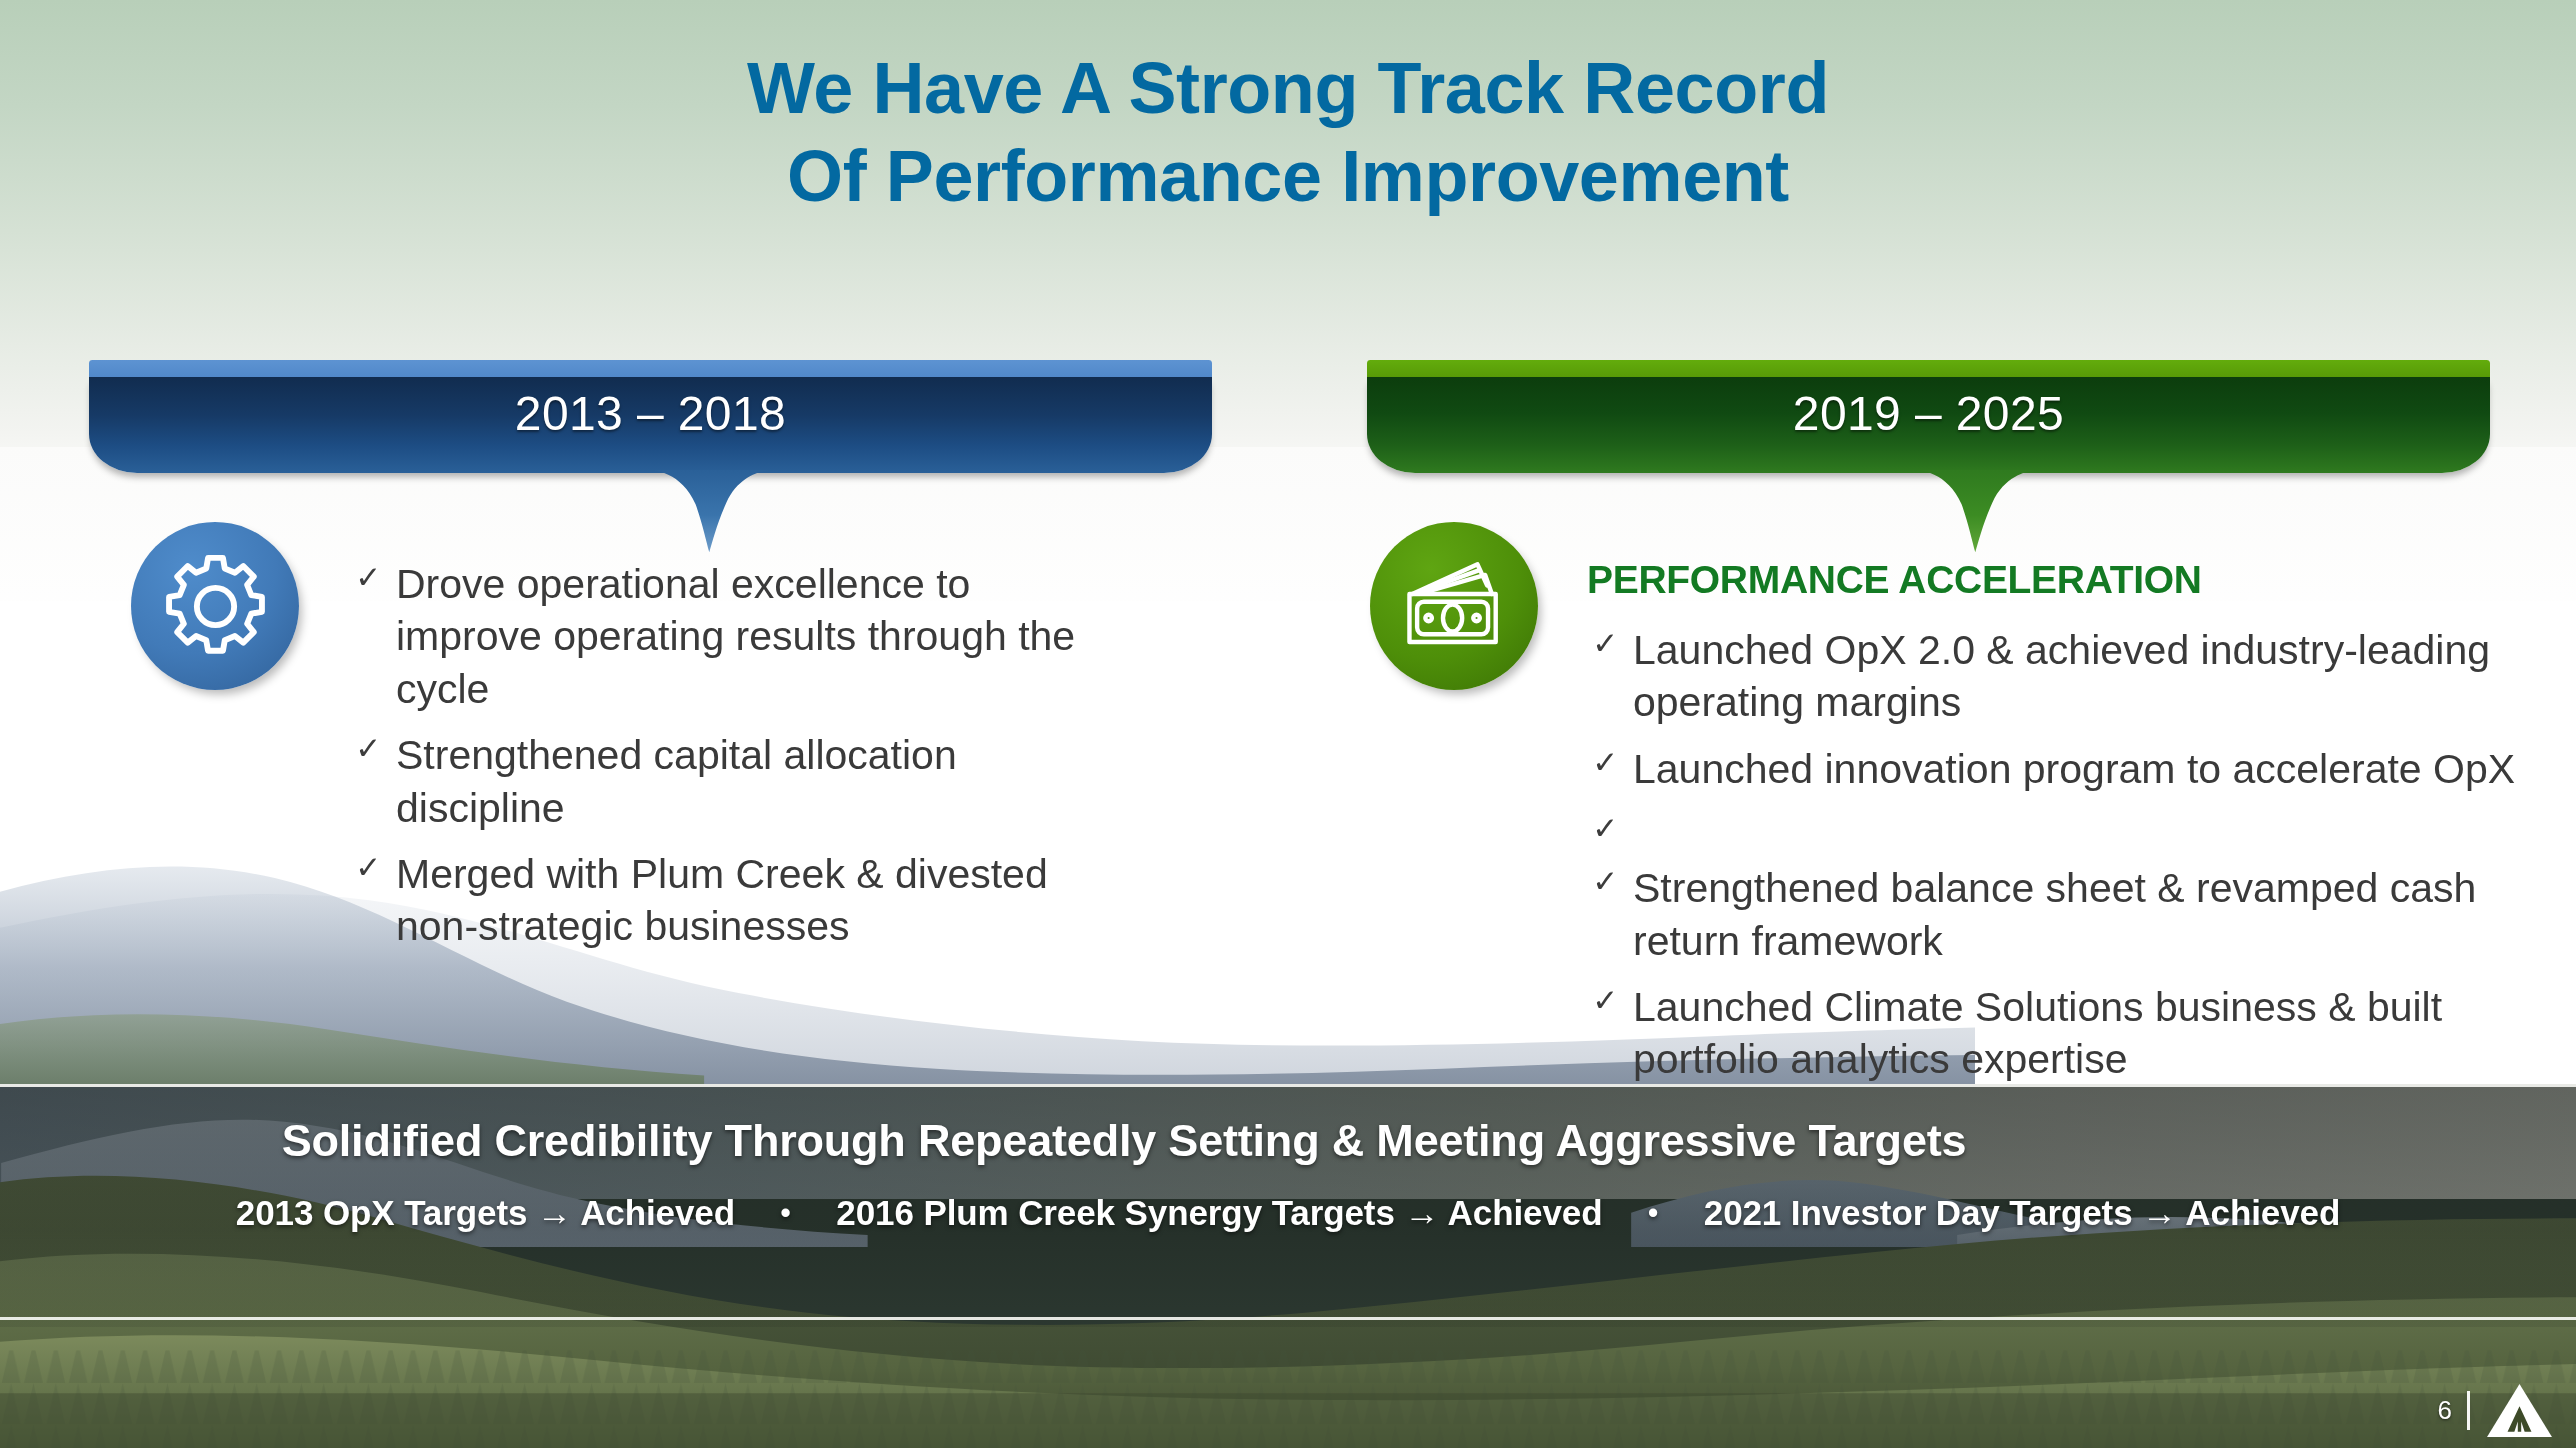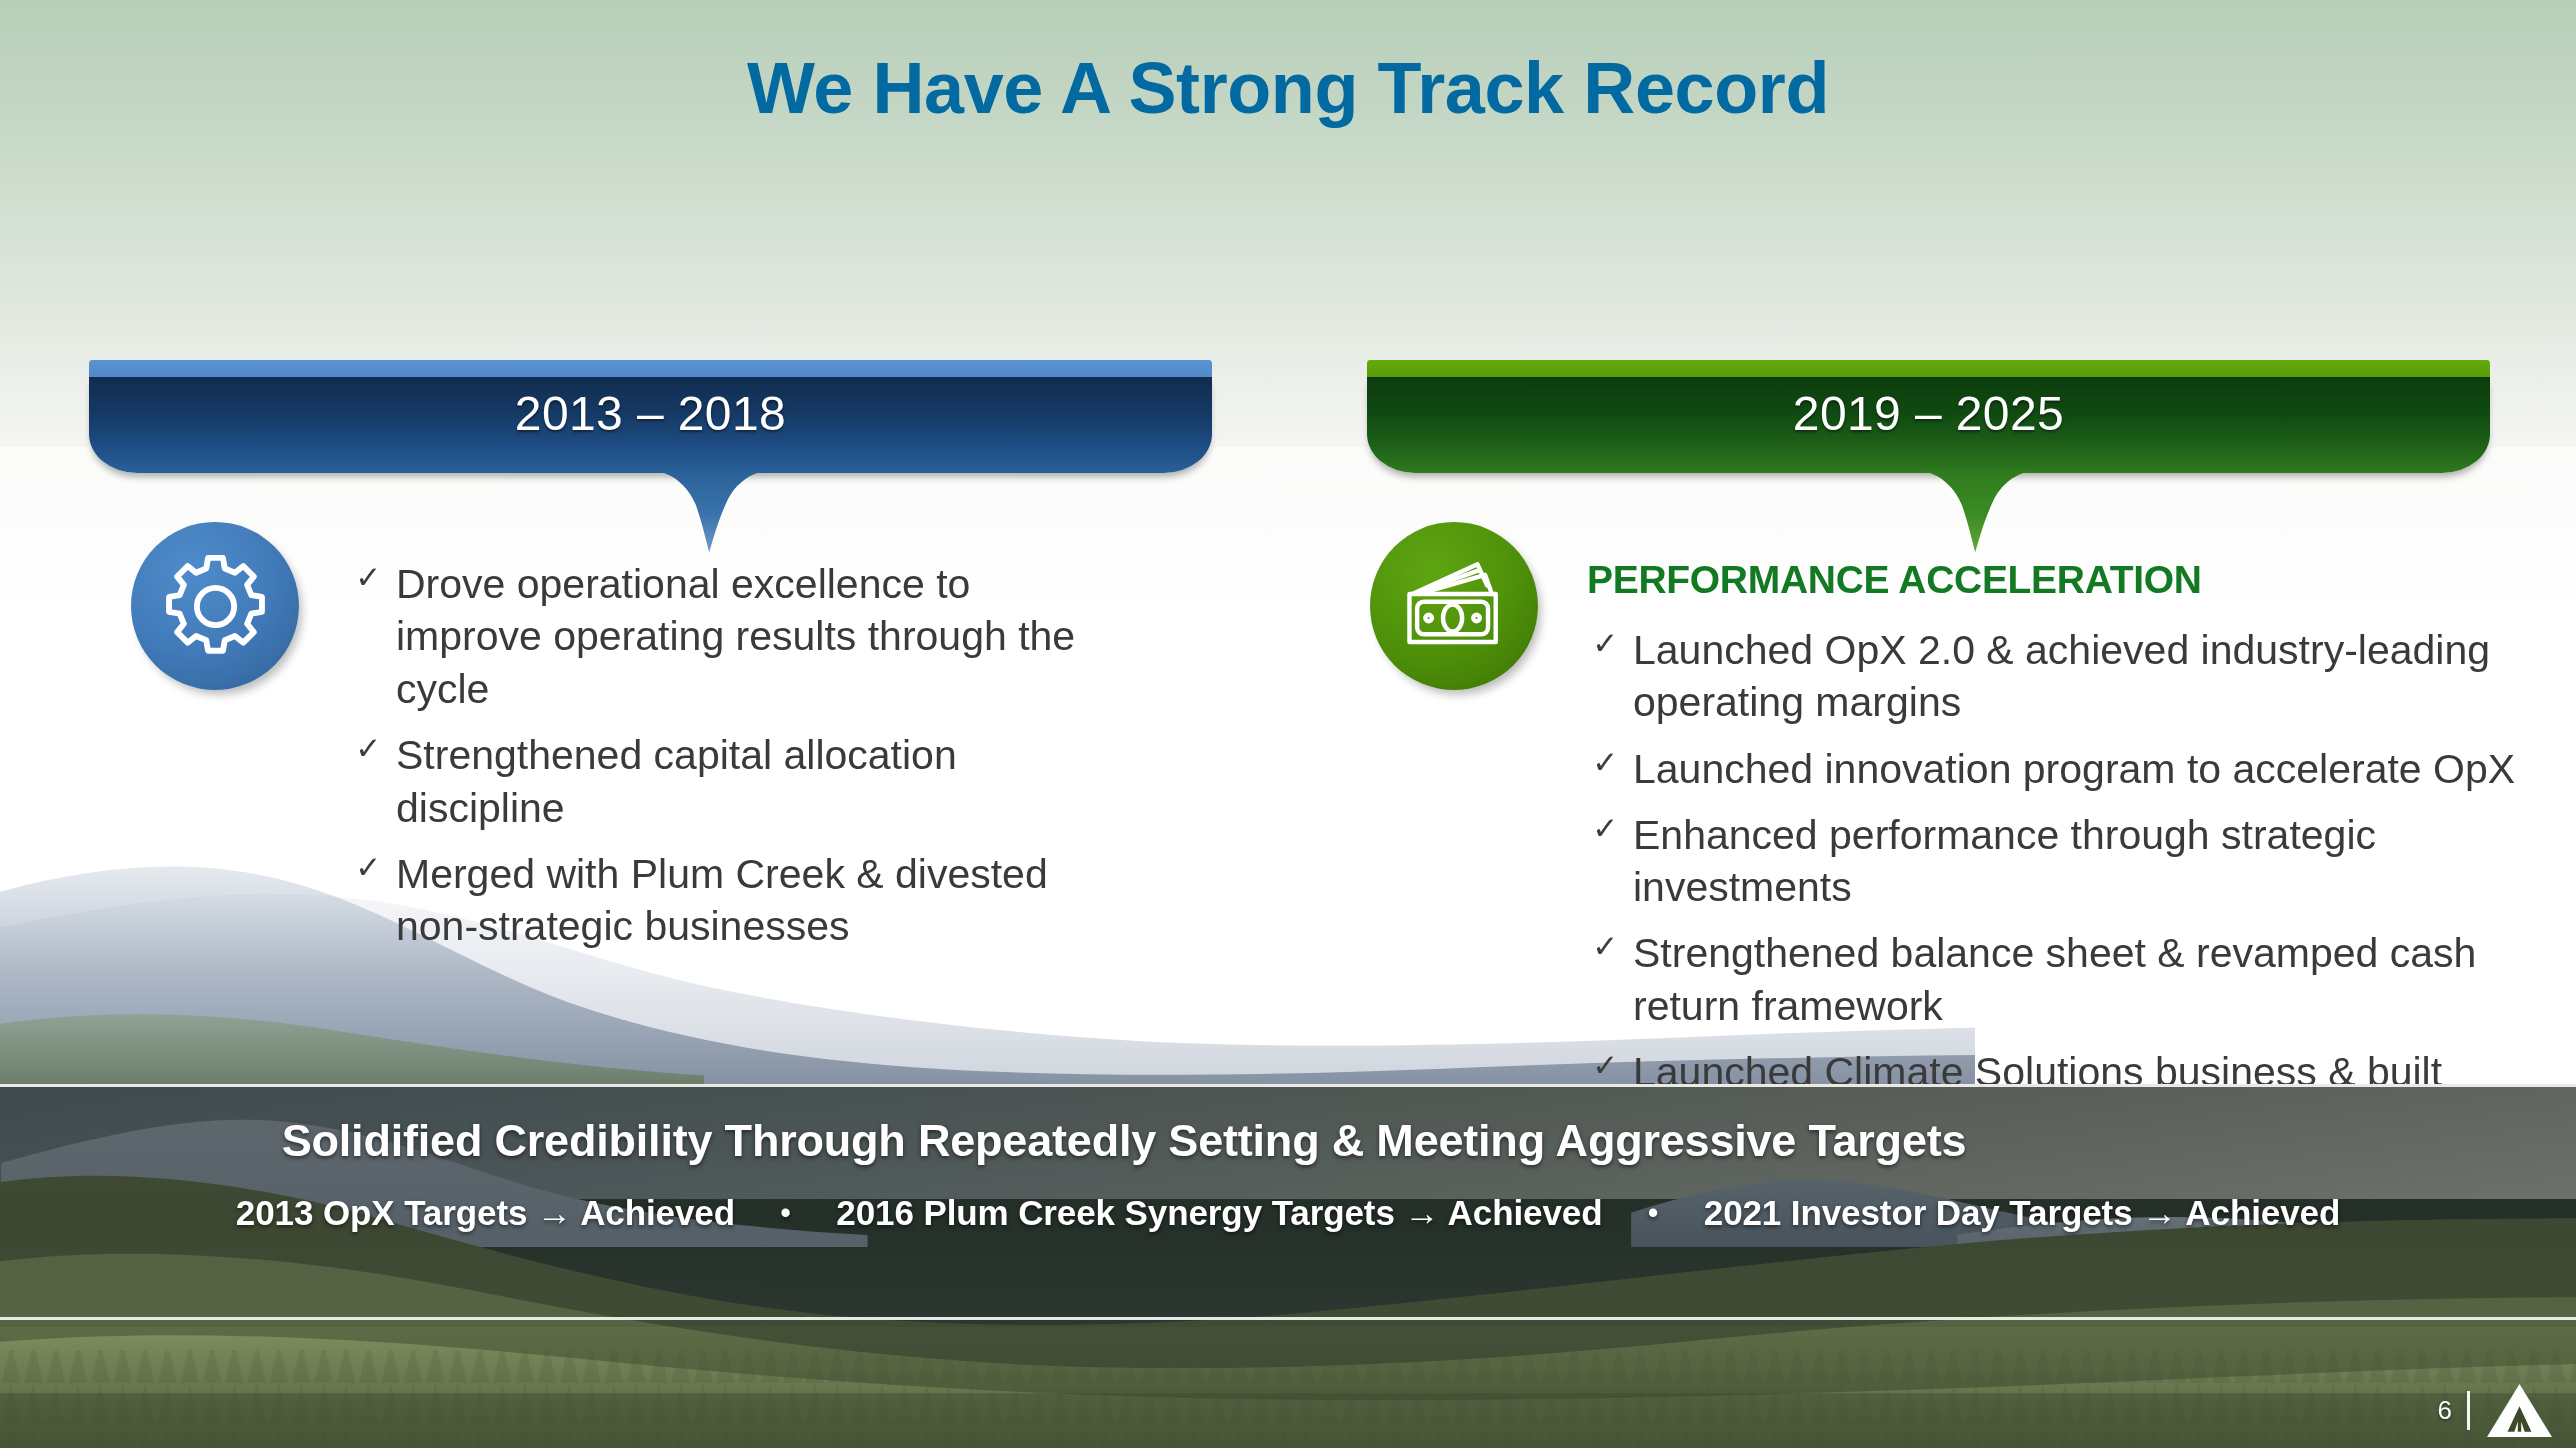--- a/index.html
+++ b/index.html
@@ -220,20 +220,21 @@
       <path d="M0,150 C160,116 300,100 430,118 C590,140 700,196 860,226 C1010,254 1160,272 1330,282 C1520,292 1760,286 2000,276 C2140,270 2240,268 2300,266 L2300,340 L0,340 Z" fill="url(#rg2)"></path>
 
       <path d="M0,108 C110,78 215,68 320,92 C440,120 540,192 660,236 C790,282 930,304 1090,314 C1270,325 1470,322 1680,314 C1880,306 2100,300 2300,298 L2300,340 L0,340 Z" fill="url(#rg)"></path>
 
       <path d="M0,262 C120,244 250,248 380,268 C520,290 660,312 820,322 L820,340 L0,340 Z" fill="url(#rgGrn)"></path>
     </svg>
   </div>
 
   <div class="title">
     <span>We Have A Strong Track Record</span>
+    <span class="l2">Of Performance Improvement</span>
   </div>
 
   <div class="banner" id="banner-blue">
     <div class="strip"></div>
     <div class="body">
         <div class="inner-sheen"></div>
       </div>
     <div class="label">2013 – 2018</div>
     <div class="tail">
       <svg width="120" height="84" viewBox="0 0 140 98">
@@ -322,21 +323,20 @@
       <li>
         <span class="check">✓</span>
         <span class="txt">Launched OpX 2.0 &amp; achieved industry-leading operating margins</span>
       </li>
       <li>
         <span class="check">✓</span>
         <span class="txt">Launched innovation program to accelerate OpX</span>
       </li>
       <li>
         <span class="check">✓</span>
-        <span class="txt">Enhanced performance through strategic investments</span>
       </li>
       <li>
         <span class="check">✓</span>
         <span class="txt">Strengthened balance sheet &amp; revamped cash return framework</span>
       </li>
       <li>
         <span class="check">✓</span>
         <span class="txt">Launched Climate Solutions business &amp; built portfolio analytics expertise</span>
       </li>
     </ul>

